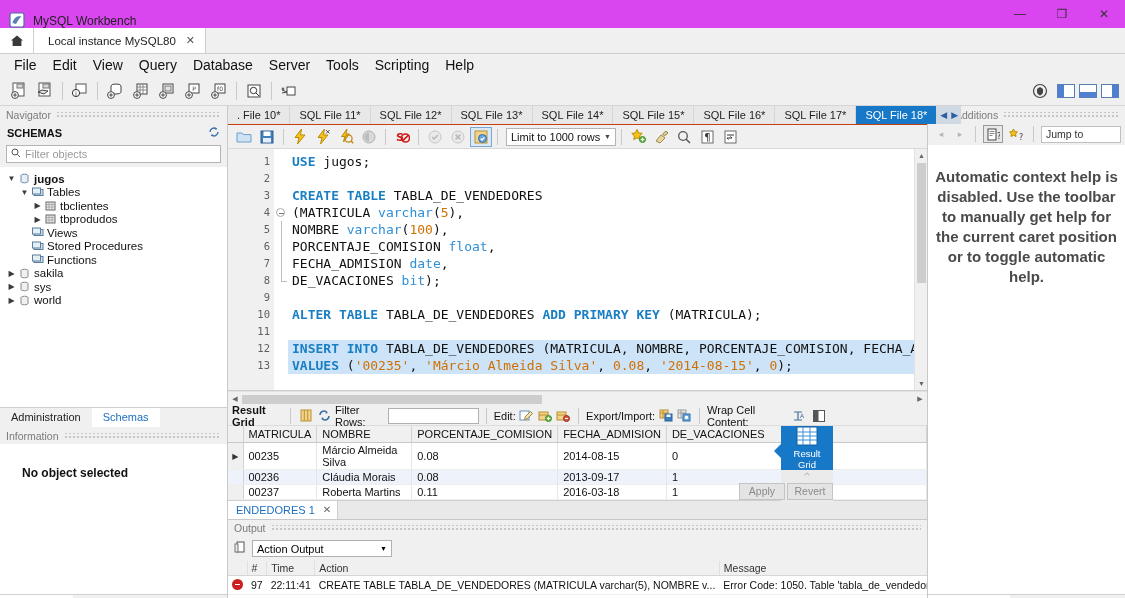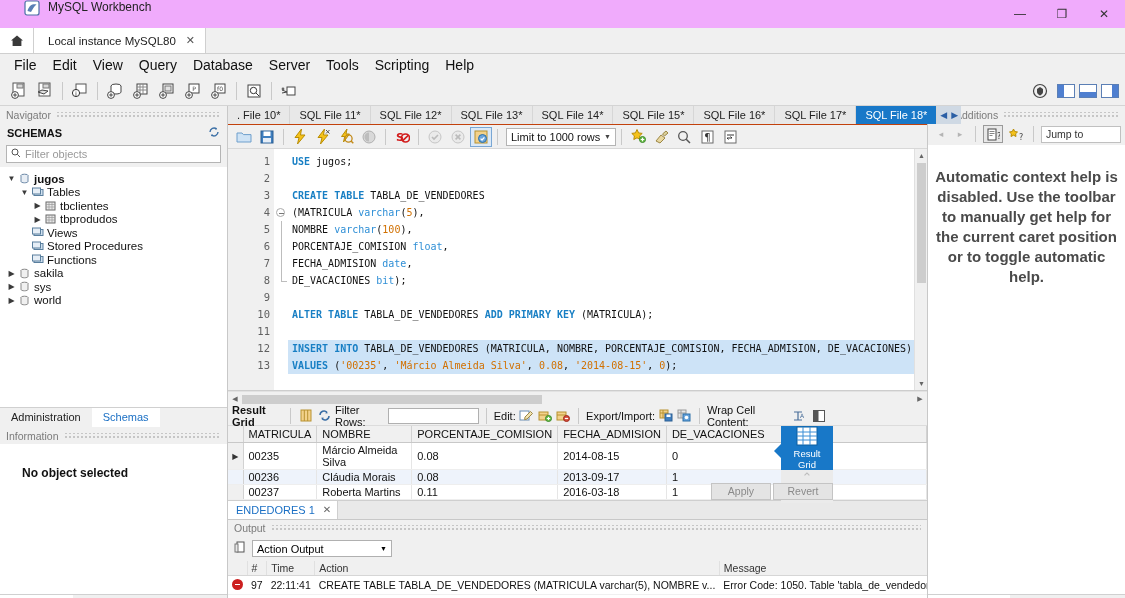--- a/index.html
+++ b/index.html
@@ -8,22 +8,22 @@
     font-family: "Liberation Sans", sans-serif;
     font-size: 11px;
     background: #f0f0f0;
     color: #000;
     overflow: hidden;
   }
   .app { position: relative; width: 1125px; height: 598px; background: #f0f0f0; }
 
   
   .titlebar {
-    height: 28px; background: #f0abfc; display: flex; align-items: flex-start;
-    padding-left: 24px; position: relative;
+    height: 28px; background: #d946ef; display: flex; align-items: flex-end;
+    padding-left: 9px; position: relative;
   }
   .title-logo {
     width: 16px; height: 16px; margin-right: 8px; position: relative;
     display: inline-block;
   }
   .title-logo svg { display: block; }
   .title-text { font-size: 12px; color: #222; }
   .win-controls { position: absolute; right: 0; top: 0; display: flex; height: 28px; }
   .win-btn {
     width: 42px; height: 28px; display: flex; align-items: center; justify-content: center;
@@ -146,21 +146,21 @@
   .fold { width: 14px; background: #fff; padding-top: 4px; position: relative;
           font-family: "DejaVu Sans Mono", monospace; font-size: 10.5px; }
   .fold .fl { height: 17px; position: relative; }
   .fold .box { position: absolute; left: 2px; top: 4px; width: 9px; height: 9px;
                border: 1px solid #aaa; border-radius: 50%; background:#fff; }
   .fold .box:after { content:""; position:absolute; left:2px; top:3.5px; width:5px; height:1px; background:#777; }
   .fold .vline { position: absolute; left: 6.5px; top: 0; bottom: 0; width: 1px; background: #bdbdbd; }
   .fold .endline:after { content:""; position:absolute; left:6.5px; top:0; width:5px; height:9px;
                          border-left: 1px solid #bdbdbd; border-bottom: 1px solid #bdbdbd; }
   .code { flex: 1; padding-top: 4px; font-family: "DejaVu Sans Mono", monospace;
-          font-size: 10px; overflow: hidden; position: relative; }
+          font-size: 13px; overflow: hidden; position: relative; }
   .code .cl { height: 17px; line-height: 17px; white-space: pre; padding-left: 4px; }
   .code .cl.sel { background: #cde3f7; }
   .kw { color: #187fc4; font-weight: bold; }
   .ty { color: #2f8fd6; }
   .num { color: #d17000; }
   .str { color: #d17000; }
   .pl { color: #111; }
   .editor-vscroll { position: absolute; right: 0; top: 0; width: 13px; height: 100%;
                     background: #f0f0f0; border-left: 1px solid #e0e0e0; }
   .editor-vscroll .thumb { position: absolute; left: 2px; top: 14px; width: 9px; height: 120px;
@@ -202,21 +202,21 @@
   }
   .rg-tile { width: 52px; height: 58px; background: #1878c8; color: #fff;
              display: flex; flex-direction: column; align-items: center; justify-content: center;
              font-size: 9.5px; line-height: 11px; text-align: center; position: relative; }
   .rg-tile:before { content: ""; position: absolute; left: -7px; top: 18px;
                     border-top: 7px solid transparent; border-bottom: 7px solid transparent;
                     border-right: 7px solid #1878c8; }
   .rg-spin { flex: 1; width: 52px; background: #ebebeb; display: flex; flex-direction: column;
              align-items: center; justify-content: center; gap: 3px; color: #bdbdbd; font-size: 13px; }
   .apply-row { position: absolute; right: 94px; bottom: 0; display: flex; gap: 2px; }
-  .mini-btn { width: 60px; height: 17px; background: #e4e4e4; border: 1px solid #c4c4c4;
+  .mini-btn { width: 46px; height: 17px; background: #e4e4e4; border: 1px solid #c4c4c4;
               font-size: 10.5px; color: #8a8a8a; display: flex; align-items: center; justify-content: center; }
   .rs-tabrow { height: 19px; background: #e9e9e9; display: flex; align-items: stretch;
                border-top: 1px solid #cfcfcf; }
   .rs-tab { background: #fff; display: flex; align-items: center; padding: 0 6px 0 8px;
             font-size: 11px; color: #1a6fc4; border-right: 1px solid #cfcfcf; }
   .rs-tab .x { margin-left: 8px; color: #666; font-size: 10px; }
 
   
   .outpanel { background: #f0f0f0; border-top: 1px solid #c8c8c8; }
   .out-sel-row { height: 24px; display: flex; align-items: center; padding-left: 6px; gap: 6px; }

